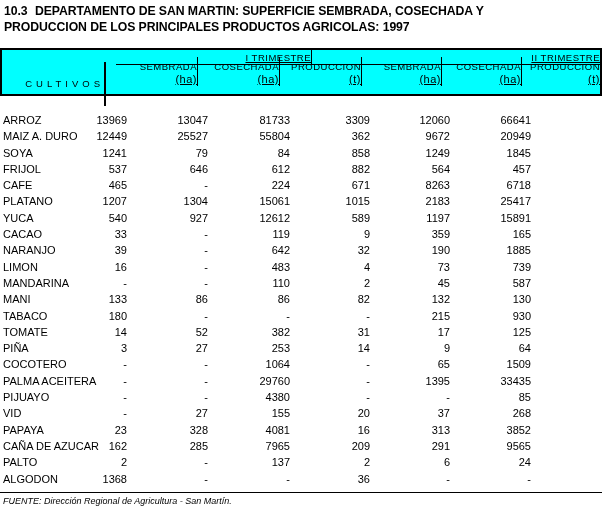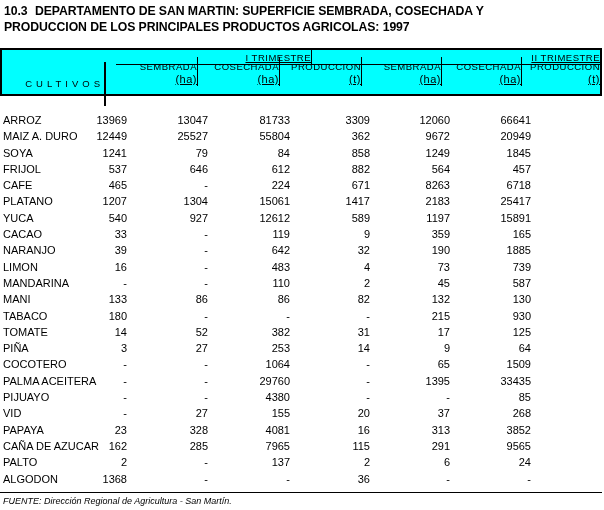--- a/index.html
+++ b/index.html
@@ -196,21 +196,21 @@
       <span class="c3">224</span>
       <span class="c4">671</span>
       <span class="c5">8263</span>
       <span class="c6">6718</span>
     </div>
     <div class="row">
       <span class="c0">PLATANO</span>
       <span class="c1">1207</span>
       <span class="c2">1304</span>
       <span class="c3">15061</span>
-      <span class="c4">1417</span>
+      <span class="c4">1015</span>
       <span class="c5">2183</span>
       <span class="c6">25417</span>
     </div>
     <div class="row">
       <span class="c0">YUCA</span>
       <span class="c1">540</span>
       <span class="c2">927</span>
       <span class="c3">12612</span>
       <span class="c4">589</span>
       <span class="c5">1197</span>
@@ -331,21 +331,21 @@
       <span class="c3">4081</span>
       <span class="c4">16</span>
       <span class="c5">313</span>
       <span class="c6">3852</span>
     </div>
     <div class="row">
       <span class="c0">CAÑA DE AZUCAR</span>
       <span class="c1">162</span>
       <span class="c2">285</span>
       <span class="c3">7965</span>
-      <span class="c4">115</span>
+      <span class="c4">209</span>
       <span class="c5">291</span>
       <span class="c6">9565</span>
     </div>
     <div class="row">
       <span class="c0">PALTO</span>
       <span class="c1">2</span>
       <span class="c2">-</span>
       <span class="c3">137</span>
       <span class="c4">2</span>
       <span class="c5">6</span>

